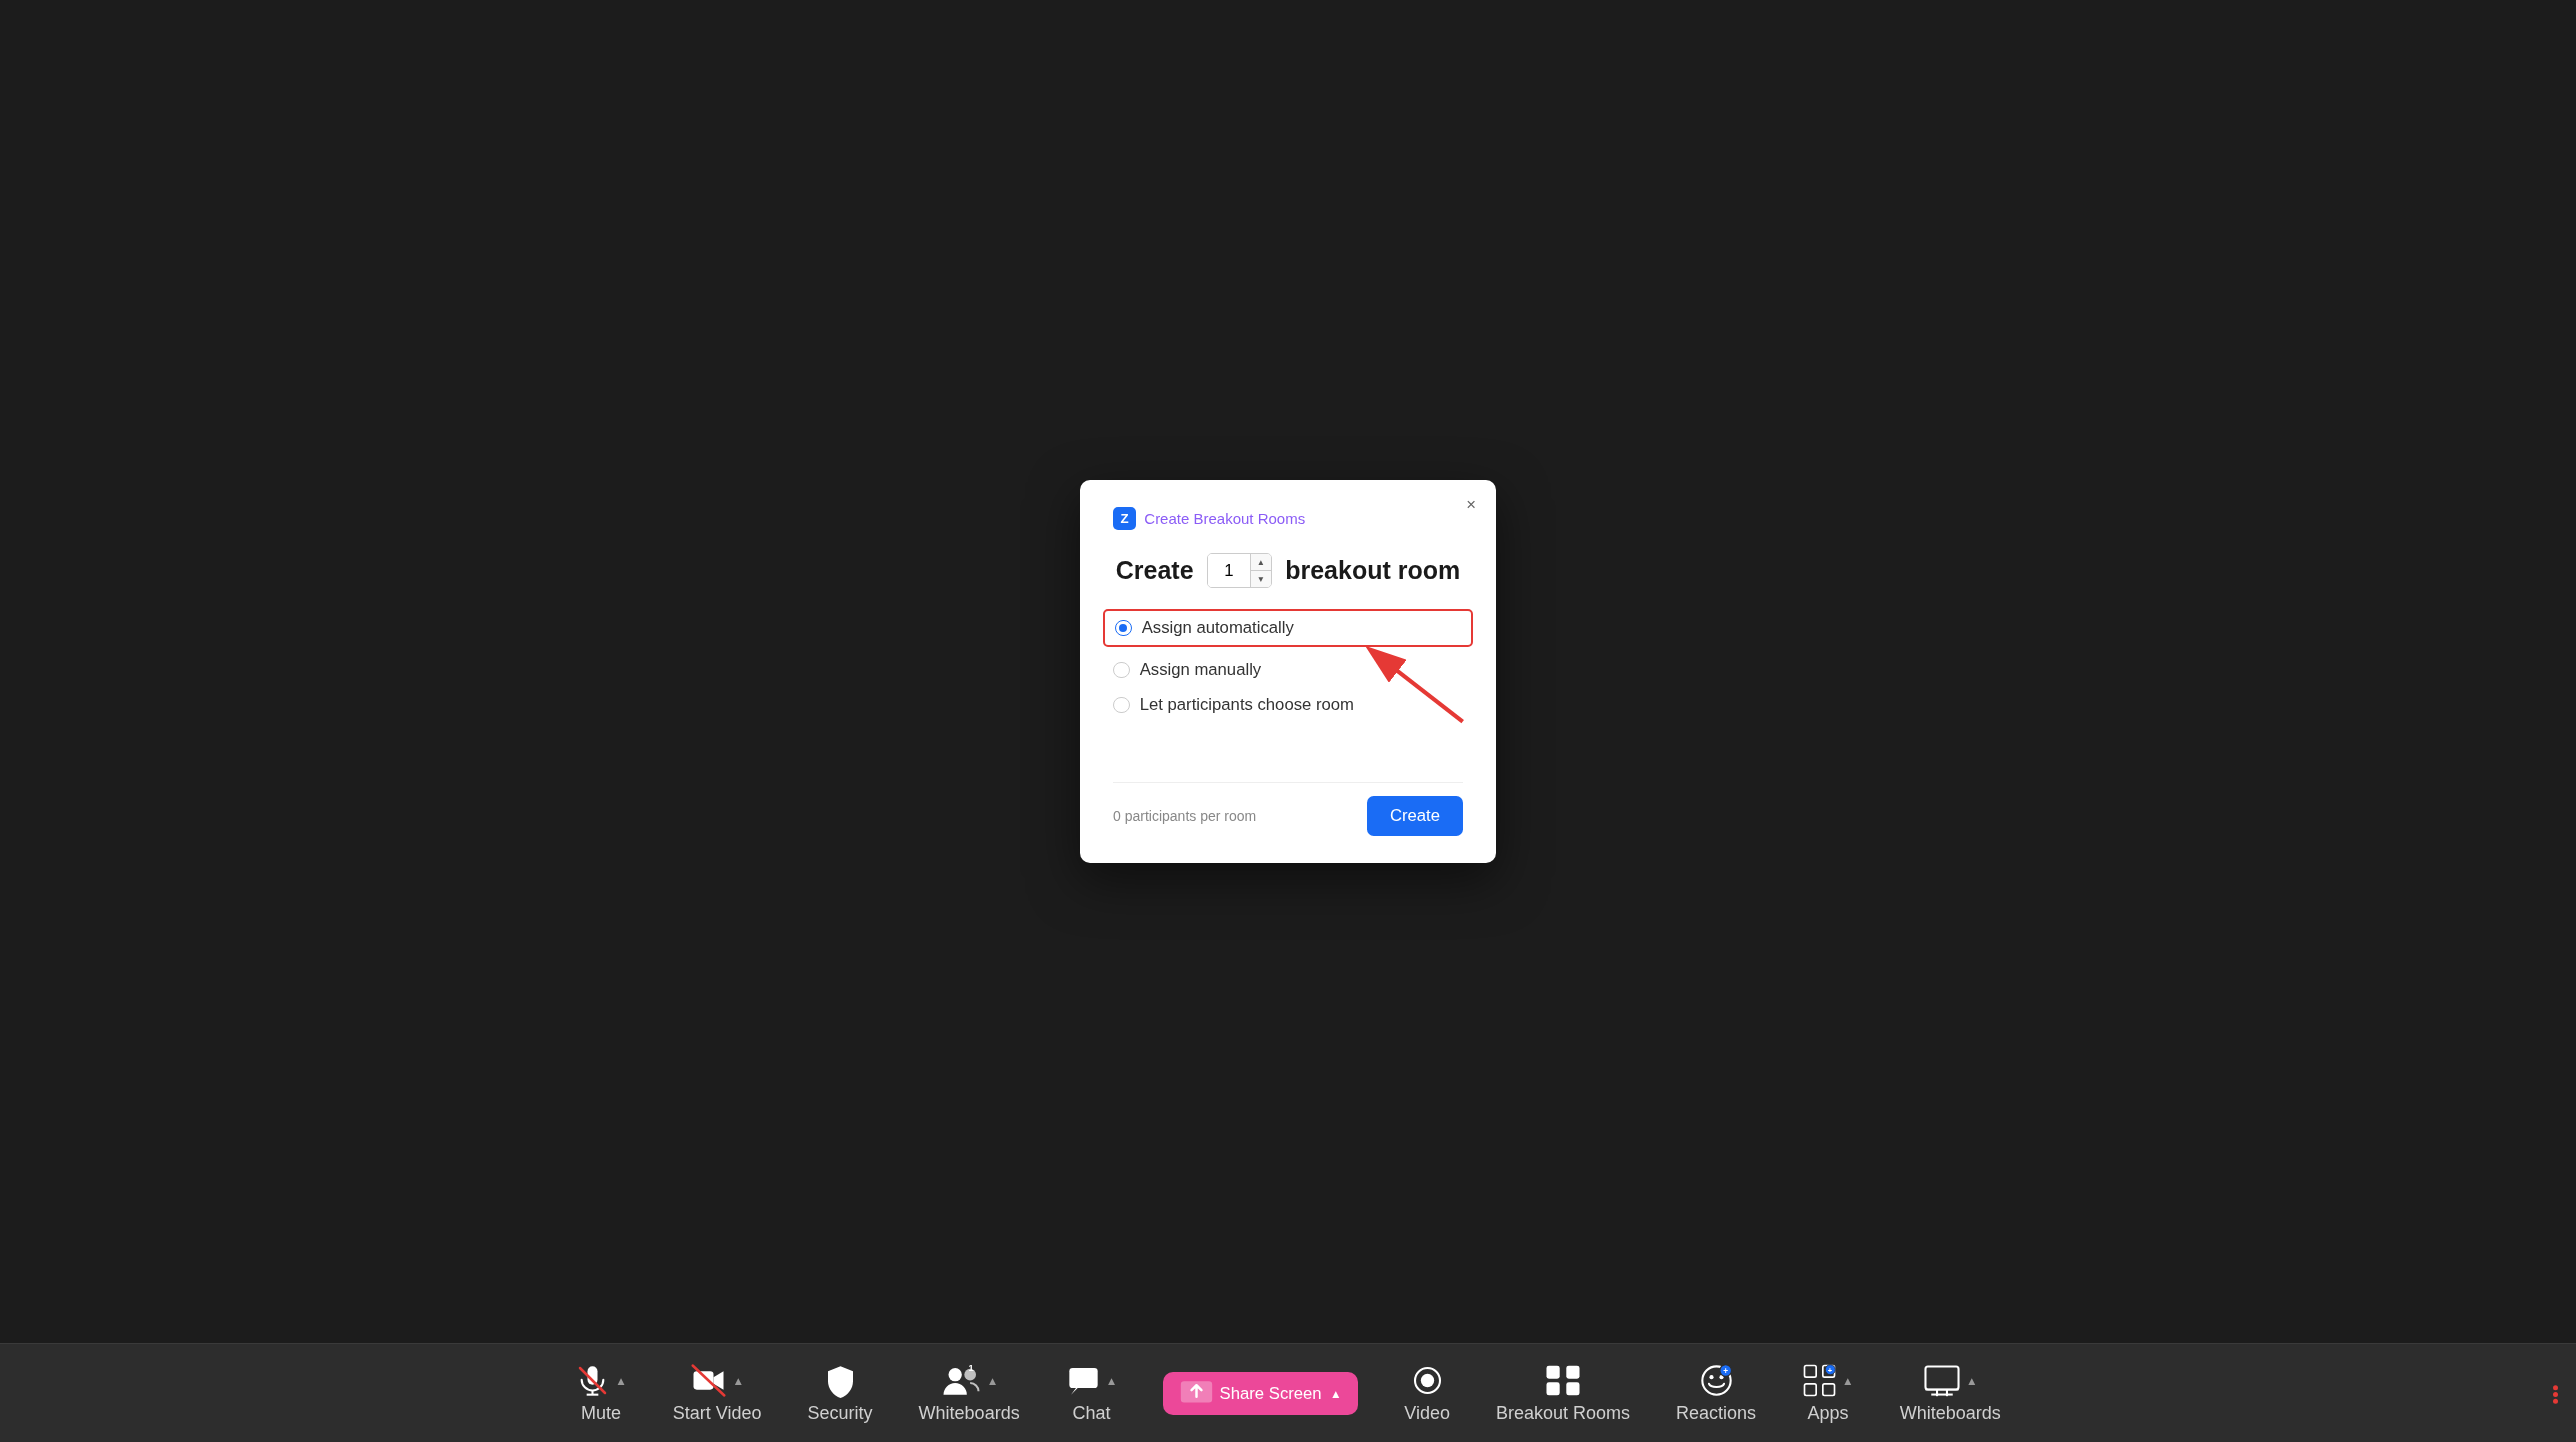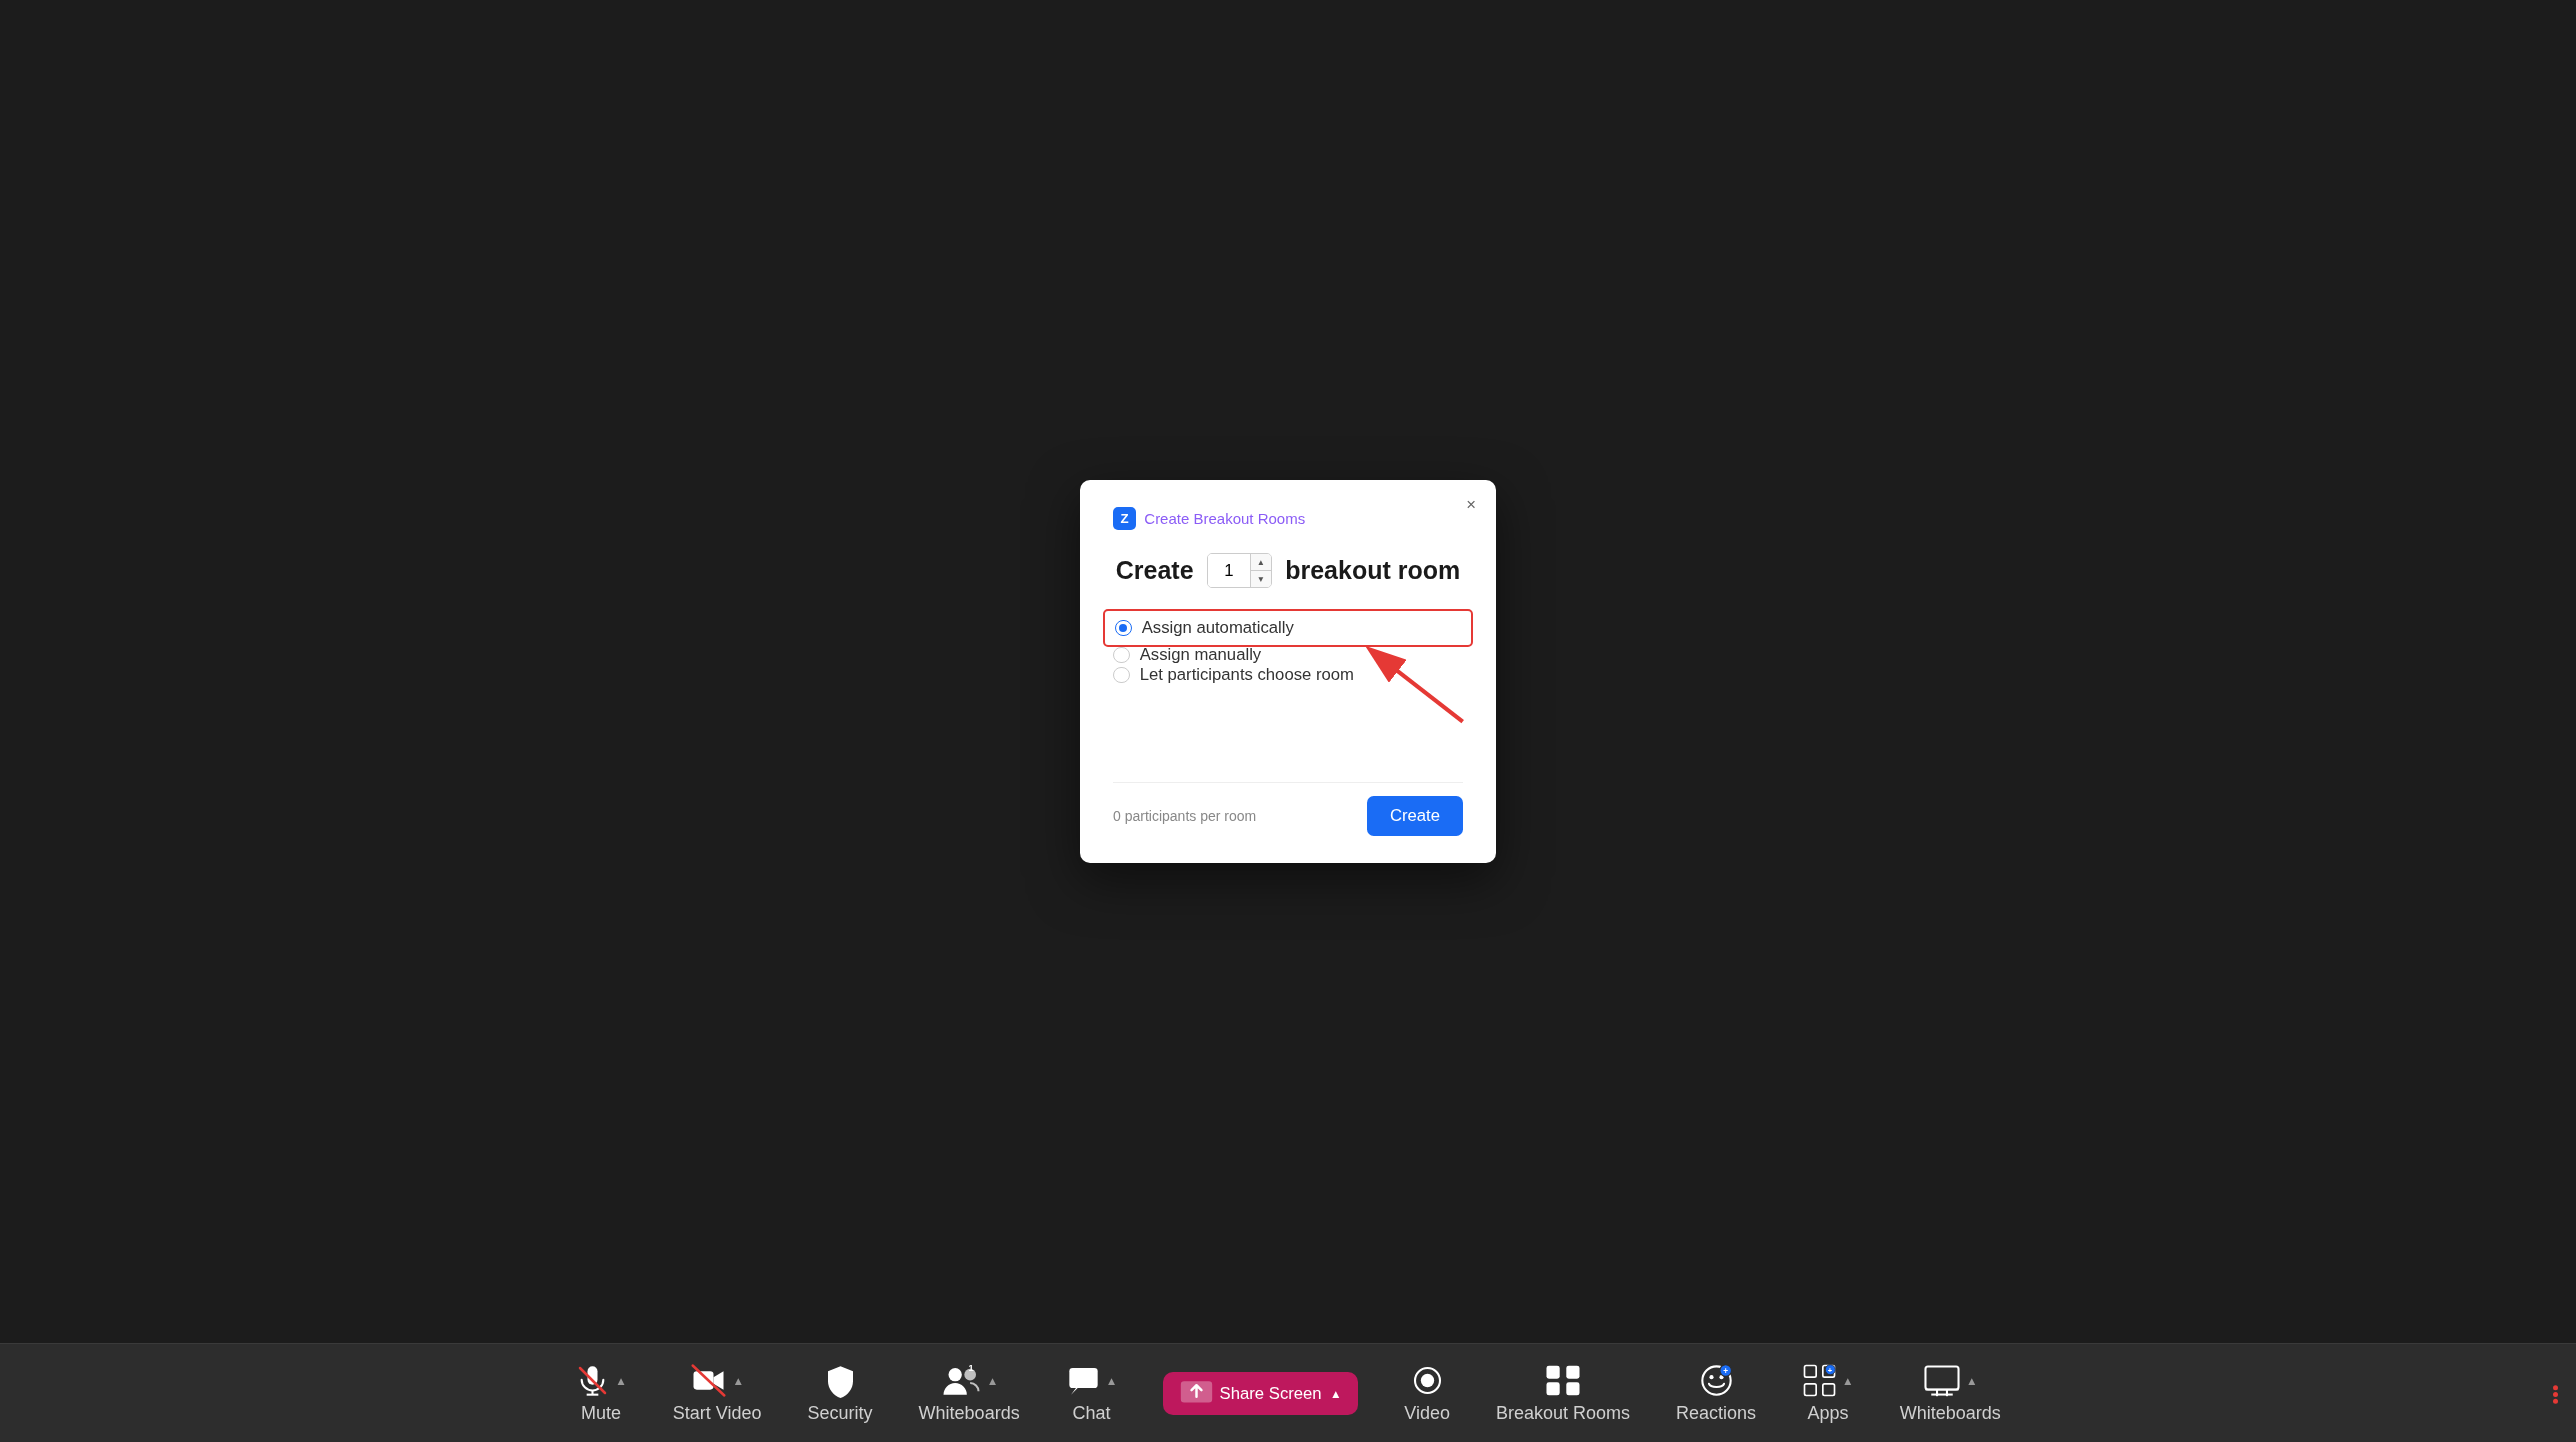--- a/index.html
+++ b/index.html
@@ -57,21 +57,21 @@
       color: #d0d0d0;
     }
 
     .toolbar-item .caret {
       font-size: 11.7px;
       color: #999;
       margin-left: 1.7px;
     }
 
     .share-screen-btn {
-      background: #be185d;
+      background: #ec4899;
       border-radius: 10px;
       padding: 8.3px 16.7px;
       display: flex;
       align-items: center;
       gap: 6.7px;
     }
 
     .share-screen-btn .label {
       color: #ffffff !important;
     }
@@ -200,20 +200,21 @@
     .breakout-room-label {
       font-size: 25px;
       font-weight: 600;
       color: #1a1a1a;
     }
 
     
     .radio-options {
       display: flex;
       flex-direction: column;
+      gap: 15px;
       margin-bottom: 27px;
     }
 
     .radio-option {
       display: flex;
       align-items: center;
       gap: 10px;
       cursor: pointer;
       position: relative;
     }

